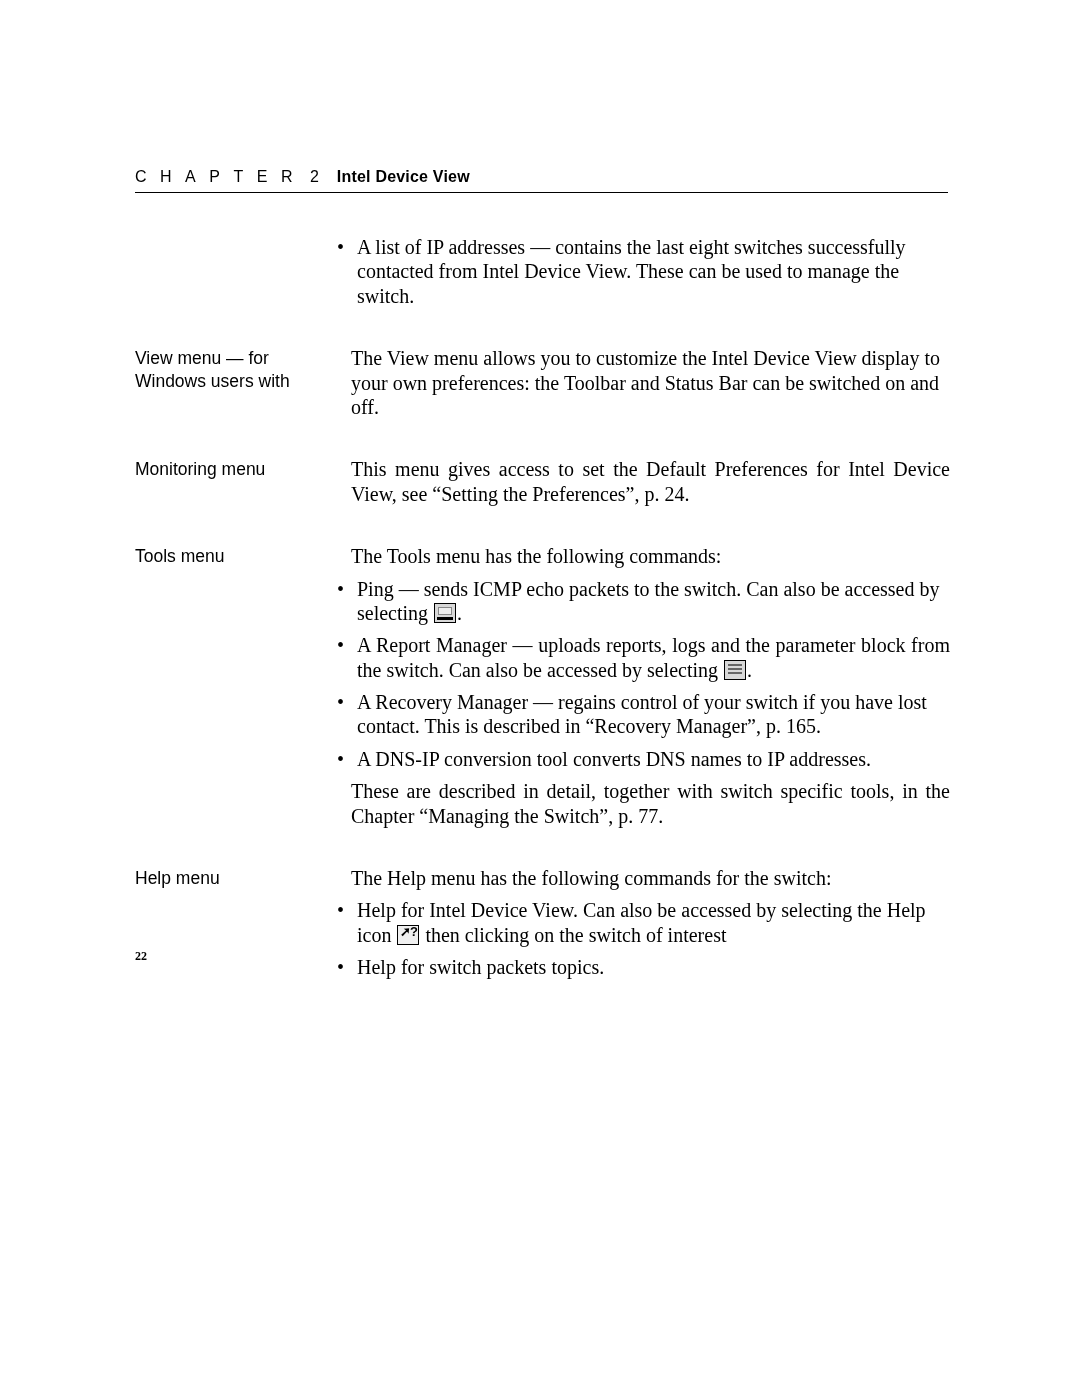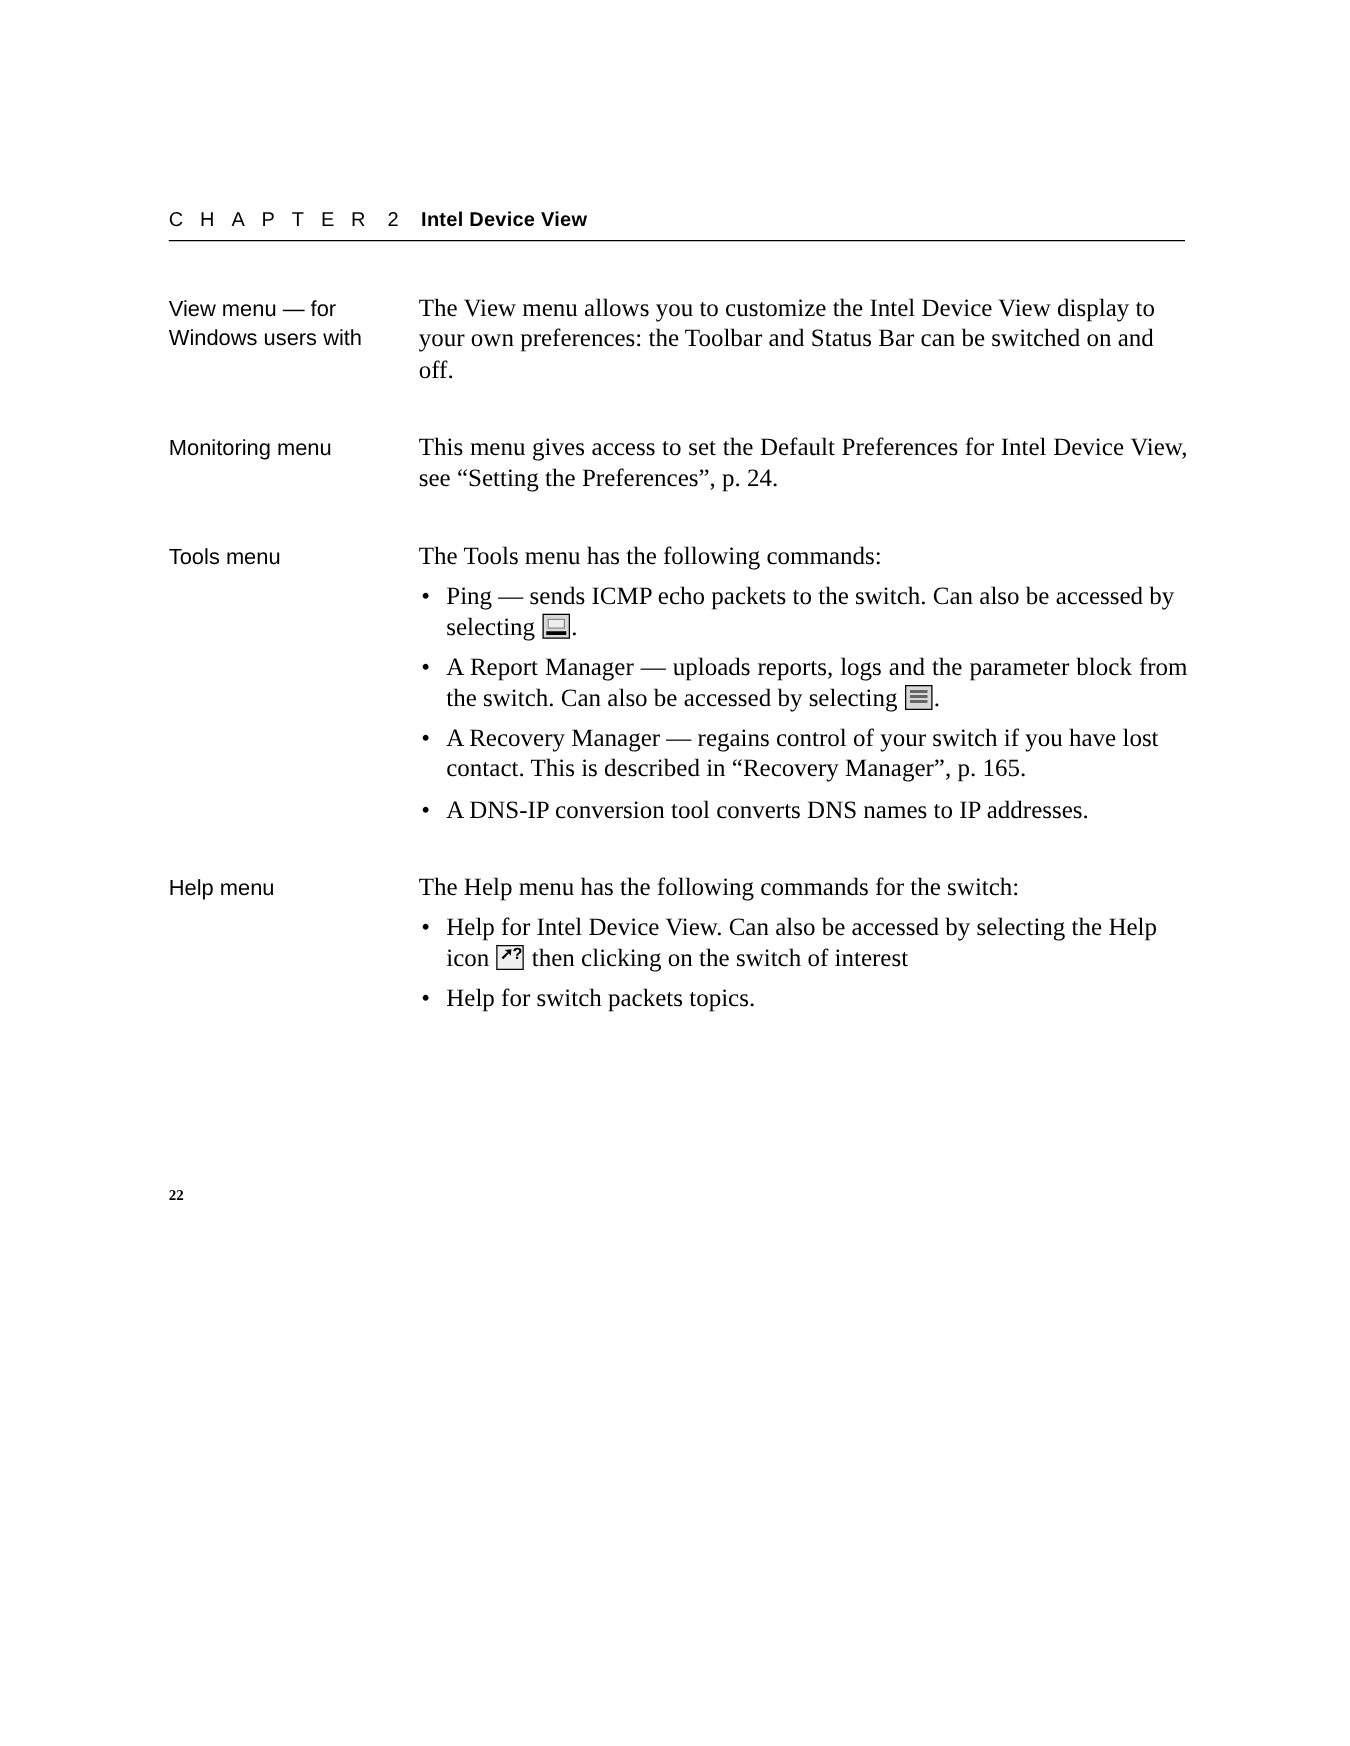--- a/index.html
+++ b/index.html
@@ -62,21 +62,21 @@
     line-height: 1.3;
     color: #000;
     padding-top: 1px;
   }
   .body {
     flex: 1 1 auto;
     font-size: 20px;
     line-height: 1.22;
   }
   .para {
-    margin: 0 0 8px 0;
+    margin: 0 0 8px 16px;
   }
   .just {
     text-align: justify;
   }
   ul.bullets {
     list-style: none;
     padding: 0;
     margin: 0;
   }
   ul.bullets li {
@@ -148,20 +148,30 @@
 <body>
 
 <div class="page">
 
   <div class="header">
     <span class="chapter">CHAPTER</span><span class="chapnum">2</span><span class="title">Intel Device View</span>
   </div>
 
   <div class="content">
 
+    <div class="row">
+      <div class="margin-label"></div>
+      <div class="body">
+        <ul class="bullets">
+          <li>
+            <span>A list of IP addresses — contains the last eight switches successfully contacted from Intel Device View. These can be used to manage the switch.</span>
+          </li>
+        </ul>
+      </div>
+    </div>
 
     <div class="row">
       <div class="margin-label">View menu — for Windows users with</div>
       <div class="body">
         <p class="para">The View menu allows you to customize the Intel Device View display to your own preferences: the Toolbar and Status Bar can be switched on and off.</p>
       </div>
     </div>
 
     <div class="row">
       <div class="margin-label">Monitoring menu</div>
@@ -181,20 +191,21 @@
           <li class="just">
             <span>A Report Manager — uploads reports, logs and the parameter block from the switch. Can also be accessed by selecting </span><span class="icon report-icon"></span><span>.</span>
           </li>
           <li>
             <span>A Recovery Manager — regains control of your switch if you have lost contact. This is described in “Recovery Manager”, p. 165.</span>
           </li>
           <li>
             <span>A DNS-IP conversion tool converts DNS names to IP addresses.</span>
           </li>
         </ul>
+        <p class="para just">These are described in detail, together with switch specific tools, in the Chapter  “Managing the Switch”, p. 77.</p>
       </div>
     </div>
 
     <div class="row">
       <div class="margin-label">Help menu</div>
       <div class="body">
         <p class="para">The Help menu has the following commands for the switch:</p>
         <ul class="bullets">
           <li>
             <span>Help for Intel Device View. Can also be accessed by selecting the Help icon </span><span class="icon help-icon"></span><span> then clicking on the switch of interest</span>

